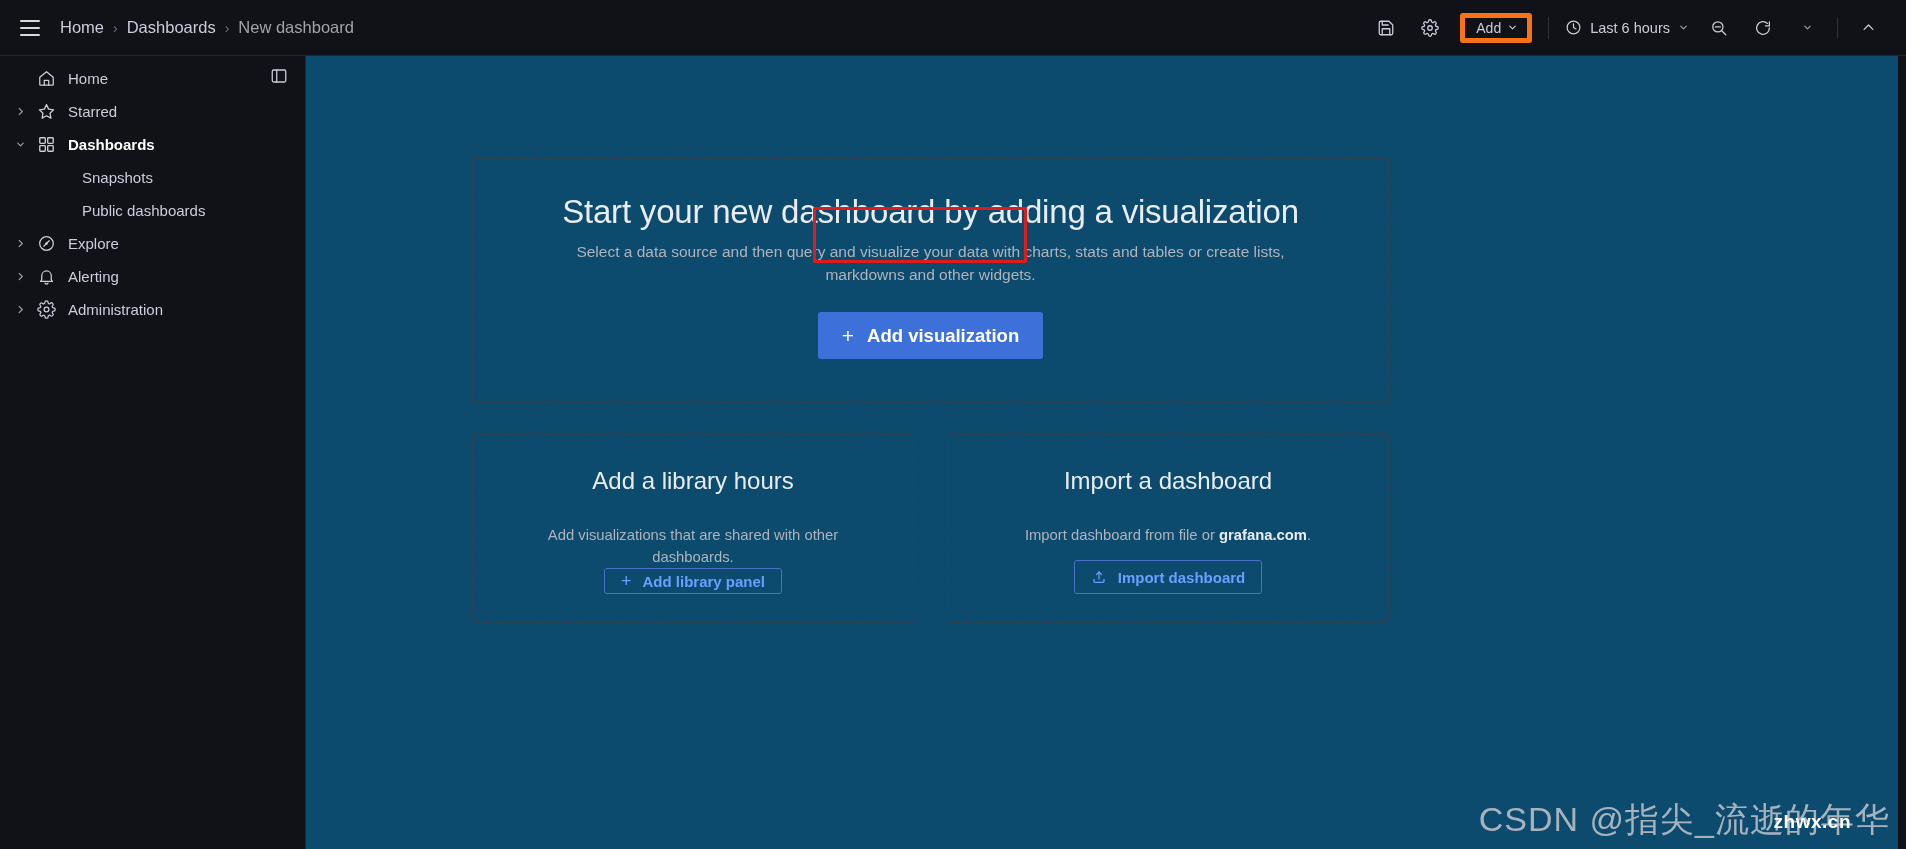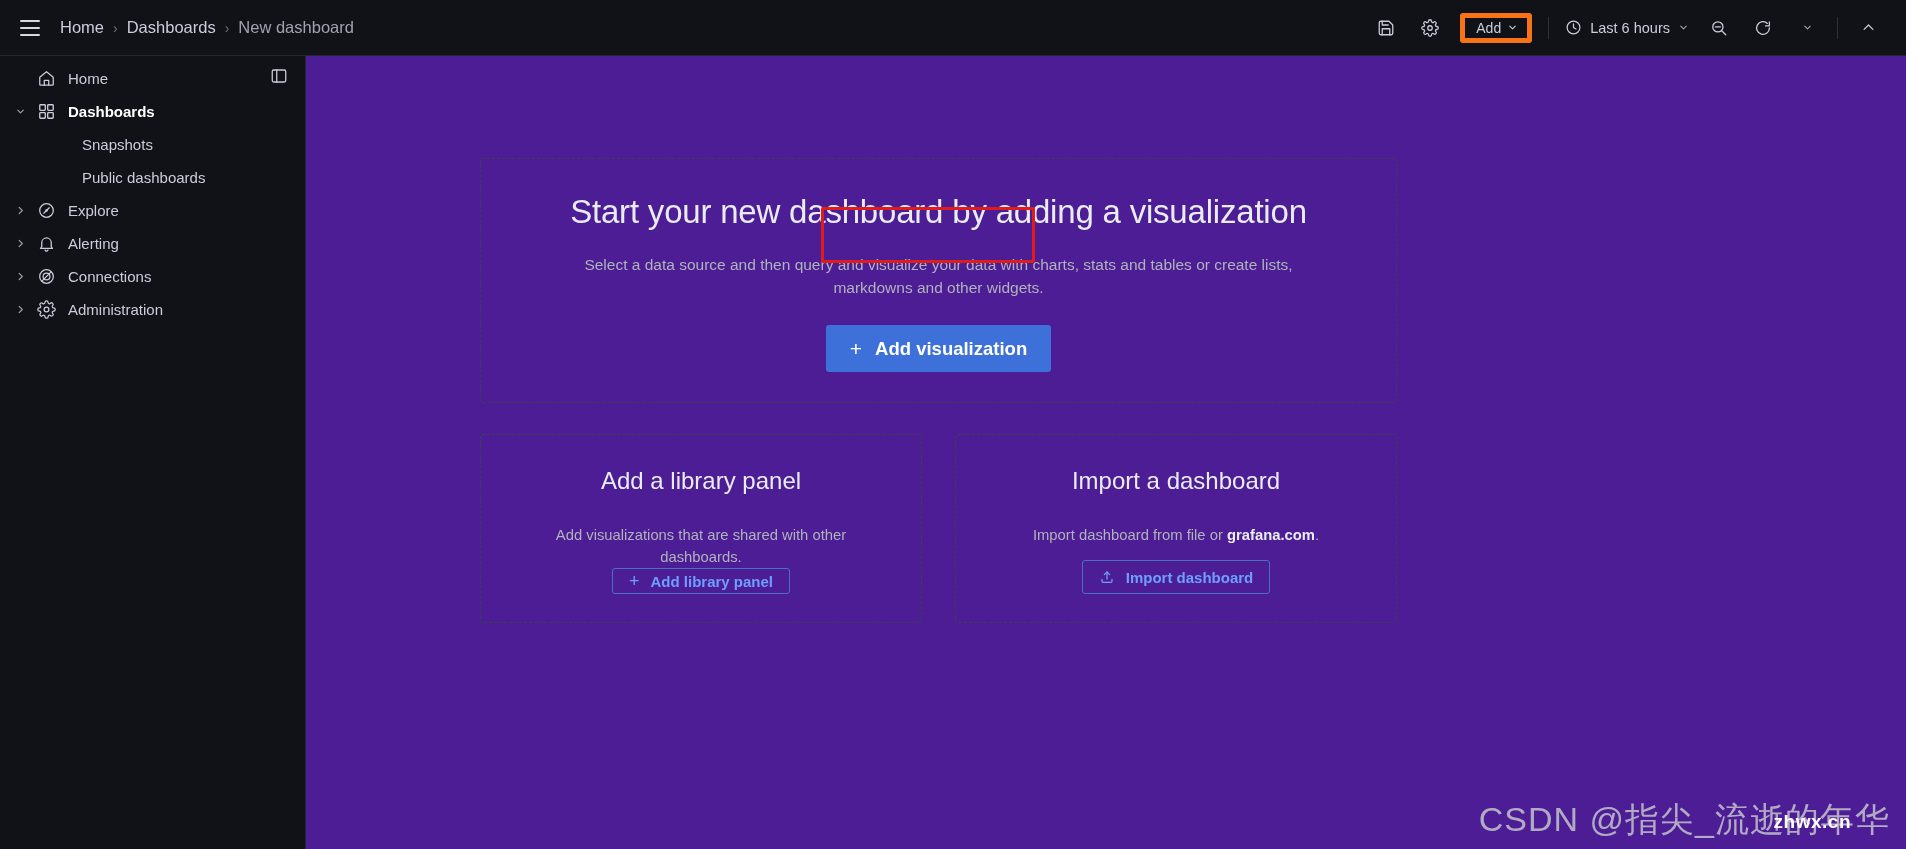--- a/index.html
+++ b/index.html
@@ -75,33 +75,33 @@
   .nav-child { padding-left: 82px; height: 33px; display: flex; align-items: center;
                color: #ccccdc; font-size: 15px; cursor: pointer; }
   .dock-btn {
     position: absolute; top: 6px; right: 12px; width: 28px; height: 28px;
     display: flex; align-items: center; justify-content: center;
     color: #ccccdc; cursor: pointer; border-radius: 4px;
   }
 
   
   .main {
-    position: absolute; top: 56px; left: 306px; width: 1600px; height: 793px;
-    background: #4c1d95; overflow: hidden;
+    position: absolute; top: 56px; left: 298px; width: 1600px; height: 793px;
+    background: #0c4a6e; overflow: hidden;
   }
   .hero {
     position: absolute; left: 174px; top: 102px; width: 917px; height: 245px;
     border: 1px dashed #3d4048; border-radius: 2px;
     display: flex; flex-direction: column; align-items: center;
   }
   .hero-title {
     margin-top: 34px; font-size: 33px; font-weight: 500; color: #e9edf2; letter-spacing: -0.2px;
   }
   .hero-sub {
-    margin-top: 22px; width: 730px; text-align: center;
+    margin-top: 9px; width: 730px; text-align: center;
     font-size: 15.5px; line-height: 23px; color: #b0b3ba;
   }
   .btn-primary {
     margin-top: 26px; display: inline-flex; align-items: center; gap: 13px;
     height: 47px; padding: 0 24px; background: #3d71d9; border: none; border-radius: 3px;
     color: #ffffff; font-size: 18.5px; font-weight: 600; cursor: pointer;
   }
   .btn-primary .plus { font-size: 21px; font-weight: 400; line-height: 1; }
   .hl-box {
     position: absolute; left: 515px; top: 151px; width: 214px; height: 56px;
@@ -242,20 +242,33 @@
     <span class="nav-expander"></span>
     <span class="nav-icon">
       <svg width="19" height="19" viewBox="0 0 24 24" fill="none" stroke="currentColor" stroke-width="1.6" stroke-linecap="round" stroke-linejoin="round">
         <path d="M3.5 10.5 12 3.5l8.5 7v9a1 1 0 0 1-1 1h-15a1 1 0 0 1-1-1z"></path>
         <path d="M9.2 20.5v-6h5.6v6"></path>
       </svg>
     </span>
     <span class="nav-label">Home</span>
   </div>
 
+  <div class="nav-item">
+    <span class="nav-expander">
+      <svg width="11" height="11" viewBox="0 0 24 24" fill="none" stroke="currentColor" stroke-width="2.4" stroke-linecap="round" stroke-linejoin="round">
+        <polyline points="9 5 16 12 9 19"></polyline>
+      </svg>
+    </span>
+    <span class="nav-icon">
+      <svg width="19" height="19" viewBox="0 0 24 24" fill="none" stroke="currentColor" stroke-width="1.6" stroke-linecap="round" stroke-linejoin="round">
+        <polygon points="12 3.2 14.7 9 21 9.8 16.4 14.1 17.6 20.4 12 17.3 6.4 20.4 7.6 14.1 3 9.8 9.3 9"></polygon>
+      </svg>
+    </span>
+    <span class="nav-label">Starred</span>
+  </div>
 
   <div class="nav-item active">
     <span class="nav-expander">
       <svg width="11" height="11" viewBox="0 0 24 24" fill="none" stroke="currentColor" stroke-width="2.4" stroke-linecap="round" stroke-linejoin="round">
         <polyline points="6 9 12 15 18 9"></polyline>
       </svg>
     </span>
     <span class="nav-icon">
       <svg width="19" height="19" viewBox="0 0 24 24" fill="none" stroke="currentColor" stroke-width="1.7" stroke-linecap="round" stroke-linejoin="round">
         <rect x="3.5" y="3.5" width="7" height="7" rx="1"></rect>
@@ -298,35 +311,20 @@
     </span>
     <span class="nav-icon">
       <svg width="19" height="19" viewBox="0 0 24 24" fill="none" stroke="currentColor" stroke-width="1.6" stroke-linecap="round" stroke-linejoin="round">
         <path d="M18 16V11a6 6 0 1 0-12 0v5l-1.6 2.3h15.2z"></path>
         <path d="M10.2 20.4a2 2 0 0 0 3.6 0"></path>
       </svg>
     </span>
     <span class="nav-label">Alerting</span>
   </div>
 
-  <div class="nav-item">
-    <span class="nav-expander">
-      <svg width="11" height="11" viewBox="0 0 24 24" fill="none" stroke="currentColor" stroke-width="2.4" stroke-linecap="round" stroke-linejoin="round">
-        <polyline points="9 5 16 12 9 19"></polyline>
-      </svg>
-    </span>
-    <span class="nav-icon">
-      <svg width="19" height="19" viewBox="0 0 24 24" fill="none" stroke="currentColor" stroke-width="1.6" stroke-linecap="round" stroke-linejoin="round">
-        <circle cx="12" cy="12" r="8.6"></circle>
-        <circle cx="12" cy="12" r="4.3"></circle>
-        <line x1="6.5" y1="17.5" x2="17.5" y2="6.5"></line>
-      </svg>
-    </span>
-    <span class="nav-label">Connections</span>
-  </div>
 
   <div class="nav-item">
     <span class="nav-expander">
       <svg width="11" height="11" viewBox="0 0 24 24" fill="none" stroke="currentColor" stroke-width="2.4" stroke-linecap="round" stroke-linejoin="round">
         <polyline points="9 5 16 12 9 19"></polyline>
       </svg>
     </span>
     <span class="nav-icon">
       <svg width="19" height="19" viewBox="0 0 24 24" fill="none" stroke="currentColor" stroke-width="1.6" stroke-linecap="round" stroke-linejoin="round">
         <circle cx="12" cy="12" r="3"></circle>
@@ -347,21 +345,21 @@
       <span class="plus">+</span>
       <span>Add visualization</span>
     </button>
   </section>
 
   <div class="hl-box"></div>
 
   <div class="cards">
 
     <section class="card">
-      <h2 class="card-title">Add a library panel</h2>
+      <h2 class="card-title">Add a library hours</h2>
       <p class="card-sub">Add visualizations that are shared with other dashboards.</p>
       <button class="btn-outline">
         <span class="plus">+</span>
         <span>Add library panel</span>
       </button>
     </section>
 
     <section class="card">
       <h2 class="card-title">Import a dashboard</h2>
       <p class="card-sub"><span>Import dashboard from file or </span><span class="strong">grafana.com</span><span>.</span></p>

